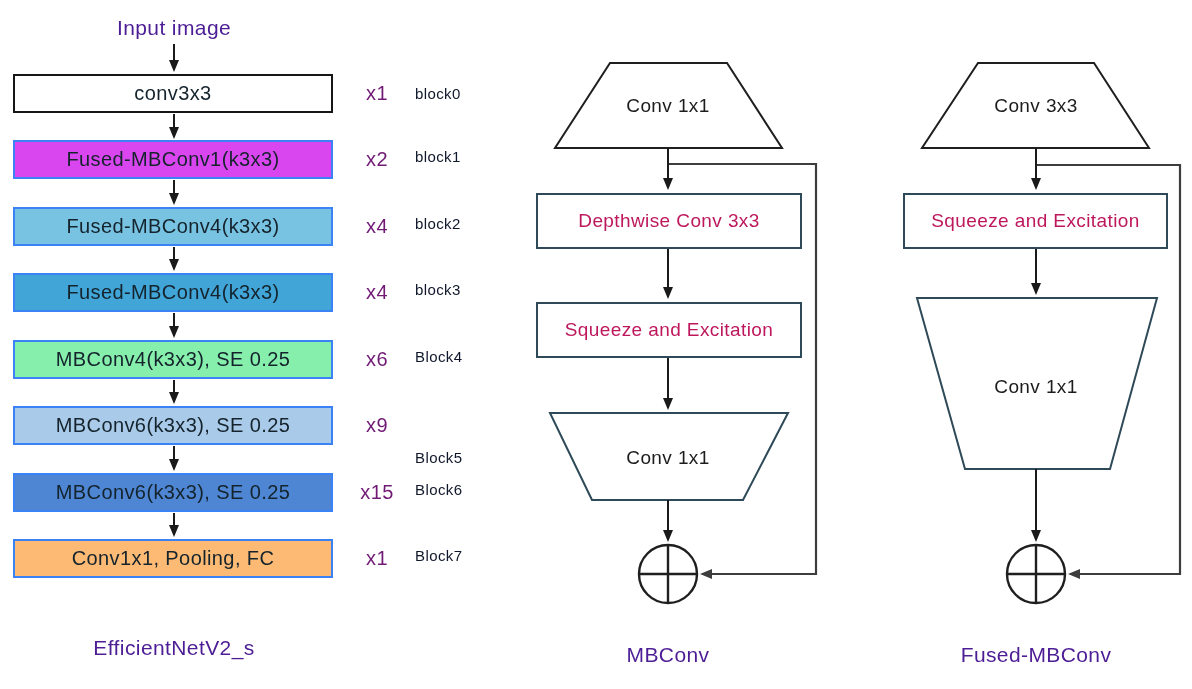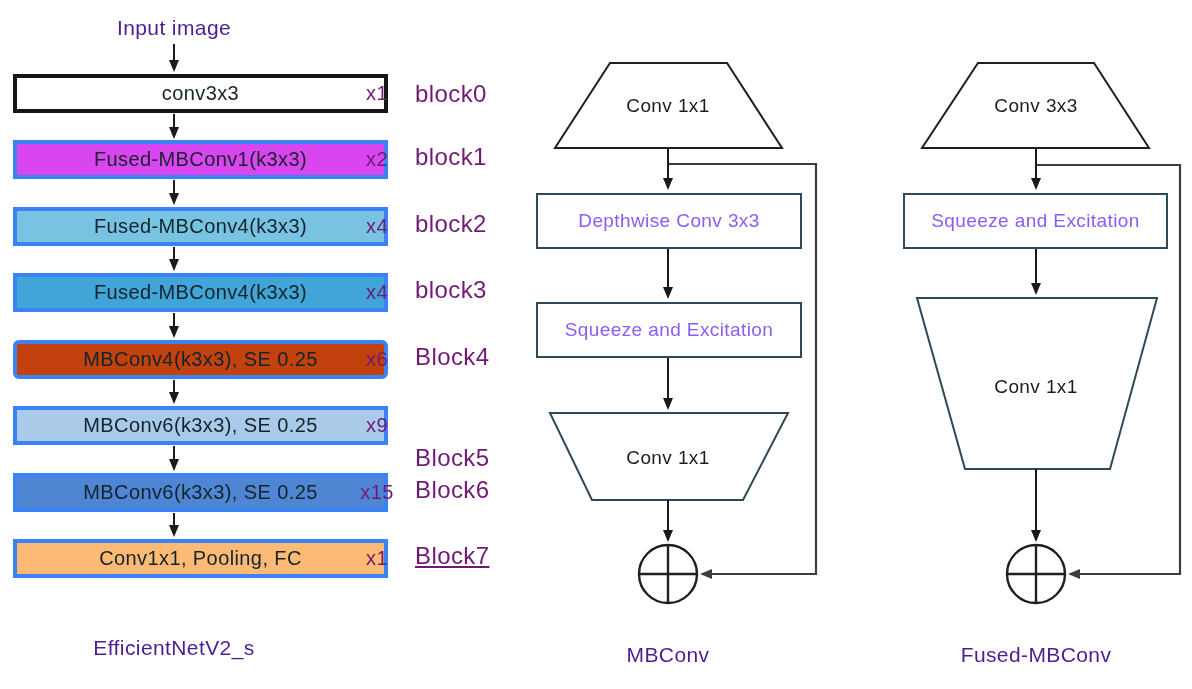--- a/index.html
+++ b/index.html
@@ -3,37 +3,37 @@
 <meta charset="utf-8">
 <style>
   html,body{margin:0;padding:0;background:#ffffff;}
   .canvas{
     position:relative;width:1192px;height:689px;background:#ffffff;overflow:hidden;
     font-family:"Liberation Sans","DejaVu Sans",sans-serif;color:#1c1c1c;
   }
   .abs{position:absolute;}
   svg.lines{position:absolute;left:0;top:0;width:1192px;height:689px;}
   .lbox{
-    box-sizing:border-box;width:375px;height:39px;border:4px solid #3b82f6;
+    box-sizing:border-box;width:320px;height:39px;border:2px solid #3b82f6;
     display:flex;align-items:center;justify-content:center;
     font-size:20px;letter-spacing:0.4px;color:#14232c;
   }
   .lbox.first{border-color:#161616;}
   .mult{
     width:60px;display:flex;align-items:center;justify-content:center;
     font-size:20px;color:#701a75;letter-spacing:0.4px;
   }
   .blk{
     width:120px;display:flex;align-items:center;
-    font-size:24px;color:#701a75;letter-spacing:0.4px;
+    font-size:15px;color:#0f172a;letter-spacing:0.4px;
   }
   .mbox{
     box-sizing:border-box;background:#ffffff;border:2px solid #2e4a58;
     display:flex;align-items:center;justify-content:center;
-    font-size:19px;letter-spacing:0.4px;color:#8b5cf6;
+    font-size:19px;letter-spacing:0.4px;color:#be185d;
   }
   .tlabel{
     display:flex;align-items:center;justify-content:center;
     font-size:19px;letter-spacing:0.4px;color:#1c1c1c;pointer-events:none;
   }
   .cap{
     display:flex;align-items:center;justify-content:center;
     font-size:21px;letter-spacing:0.4px;color:#4c1d95;
   }
 </style>
@@ -105,35 +105,35 @@
     <div class="abs blk" style="left:415px;top:137px;height:39px;">block1</div>
 
     <div class="abs lbox" style="left: 13px; top: 207px; background-color: rgb(121, 195, 226);">Fused-MBConv4(k3x3)</div>
     <div class="abs mult" style="left:347px;top:207px;height:39px;">x4</div>
     <div class="abs blk" style="left:415px;top:204px;height:39px;">block2</div>
 
     <div class="abs lbox" style="left: 13px; top: 273px; background-color: rgb(65, 165, 216);">Fused-MBConv4(k3x3)</div>
     <div class="abs mult" style="left:347px;top:273px;height:39px;">x4</div>
     <div class="abs blk" style="left:415px;top:270px;height:39px;">block3</div>
 
-    <div class="abs lbox" style="left: 13px; top: 340px; background-color: #c2410c; border-radius: 6px;">MBConv4(k3x3), SE 0.25</div>
+    <div class="abs lbox" style="left: 13px; top: 340px; background-color: #86efac;">MBConv4(k3x3), SE 0.25</div>
     <div class="abs mult" style="left:347px;top:340px;height:39px;">x6</div>
     <div class="abs blk" style="left:415px;top:337px;height:39px;">Block4</div>
 
     <div class="abs lbox" style="left: 13px; top: 406px; background-color: rgb(170, 202, 234);">MBConv6(k3x3), SE 0.25</div>
     <div class="abs mult" style="left:347px;top:406px;height:39px;">x9</div>
     <div class="abs blk" style="left:415px;top:403px;height:39px;margin-top:35px;">Block5</div>
 
     <div class="abs lbox" style="left: 13px; top: 473px; background-color: rgb(78, 134, 212);">MBConv6(k3x3), SE 0.25</div>
     <div class="abs mult" style="left:347px;top:473px;height:39px;">x15</div>
     <div class="abs blk" style="left:415px;top:470px;height:39px;">Block6</div>
 
     <div class="abs lbox" style="left: 13px; top: 539px; background-color: #fdba74;">Conv1x1, Pooling, FC</div>
     <div class="abs mult" style="left:347px;top:539px;height:39px;">x1</div>
-    <div class="abs blk" style="left:415px;top:536px;height:39px;text-decoration:underline;">Block7</div>
+    <div class="abs blk" style="left:415px;top:536px;height:39px;">Block7</div>
 
     <div class="abs cap" style="left:74px;top:634px;width:200px;height:28px;">EfficientNetV2_s</div>
   </div>
 
   <div>
     <div class="abs tlabel" style="left:568px;top:88px;width:200px;height:36px;">Conv 1x1</div>
     <div class="abs mbox" style="left:536px;top:193px;width:266px;height:56px;">Depthwise Conv 3x3</div>
     <div class="abs mbox" style="left:536px;top:302px;width:266px;height:56px;">Squeeze and Excitation</div>
     <div class="abs tlabel" style="left:568px;top:440px;width:200px;height:36px;">Conv 1x1</div>
     <div class="abs cap" style="left:568px;top:641px;width:200px;height:28px;">MBConv</div>

